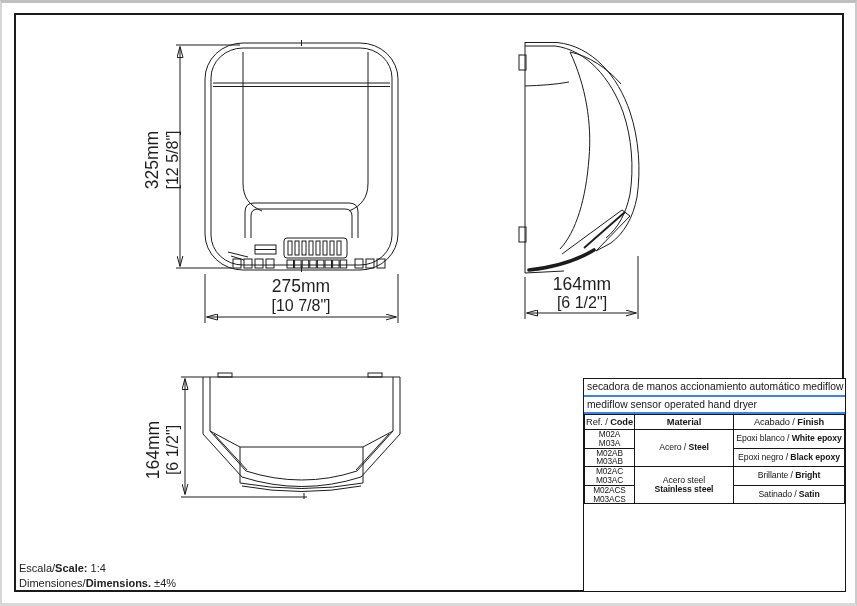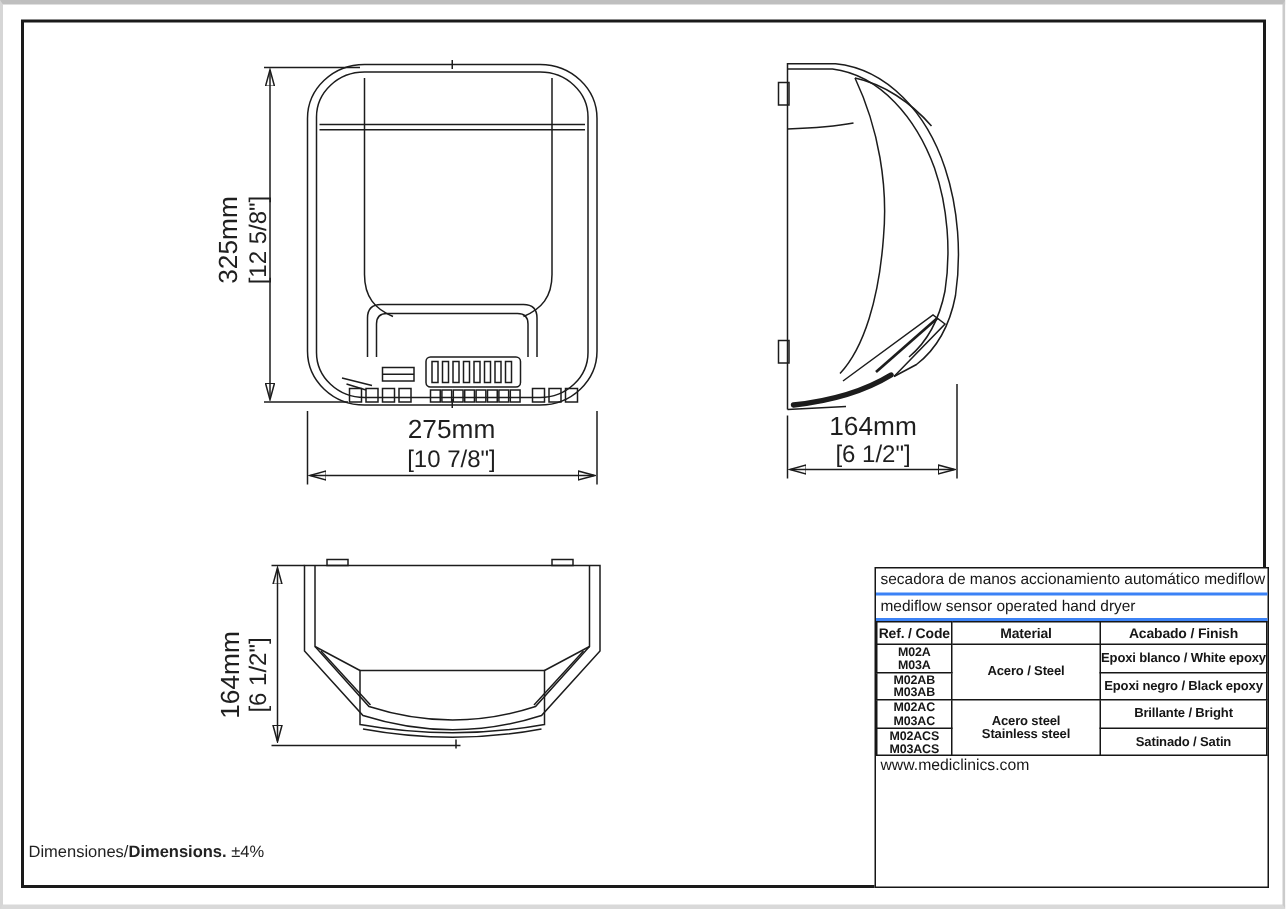--- a/index.html
+++ b/index.html
@@ -24,21 +24,21 @@
   .tb-logo{height:61px;border-bottom:1px solid #161616;position:relative;overflow:hidden;}
   .stripe{position:absolute;height:5px;}
   .stripe.red{left:74px;top:7px;width:157px;background:#e2001a;transform:skewX(-38deg);}
   .stripe.yellow{left:66px;top:14px;width:157px;background:#f2a104;transform:skewX(-38deg);}
   .logotext{position:absolute;left:0;right:0;top:16px;text-align:center;
       font-size:35px;line-height:40px;color:#1b1b3c;letter-spacing:.5px;}
   .logotext b{font-weight:bold;}
   .tb-sub{height:16px;border-bottom:2px solid #3b82f6;font-size:10.3px;line-height:16px;
       padding-left:3px;white-space:nowrap;overflow:hidden;}
   .tb-sub.en{font-weight:normal;height:15px;line-height:15px;}
-  .tb-table{border-collapse:collapse;width:100%;table-layout:fixed;font-weight:bold;}
+  .tb-table{border-collapse:collapse;width:100%;table-layout:fixed;}
   .tb-table td{border:1px solid #161616;text-align:center;vertical-align:middle;
       padding:0;font-size:8.7px;line-height:1.12;letter-spacing:-.1px;white-space:nowrap;overflow:hidden;}
   .tb-table tr.h td{height:14px;font-size:9.3px;}
   .tb-table tr.r td{height:17px;}
   .tb-table td.code div{font-size:8.3px;line-height:8.8px;}
   .tb-date{height:15px;border-bottom:1px solid #161616;font-size:10.5px;line-height:15px;
       padding-left:3px;position:relative;white-space:nowrap;}
   .proj-box{position:absolute;right:0;top:0;bottom:0;width:41px;
       border-left:1px solid #161616;display:flex;align-items:center;justify-content:center;}
   .tb-www{height:13px;font-size:10.5px;line-height:13px;padding-left:3px;}
@@ -219,21 +219,21 @@
         <td class="code">
           <div>M02ACS</div>
           <div>M03ACS</div>
         </td>
         <td><span>Satinado / </span><b>Satin</b></td>
       </tr>
     </tbody>
       </table>
 
 
-    <div class="tb-www">www.mediclinics.com</div>
   </div>
 
   <div class="scalebox">
+    <div><span>Escala/</span><b>Scale:</b><span> 1:4</span></div>
     <div><span>Dimensiones/</span><b>Dimensions.</b><span> ±4%</span></div>
   </div>
 
   <div class="edge"></div>
 </div>
 
 </body></html>

